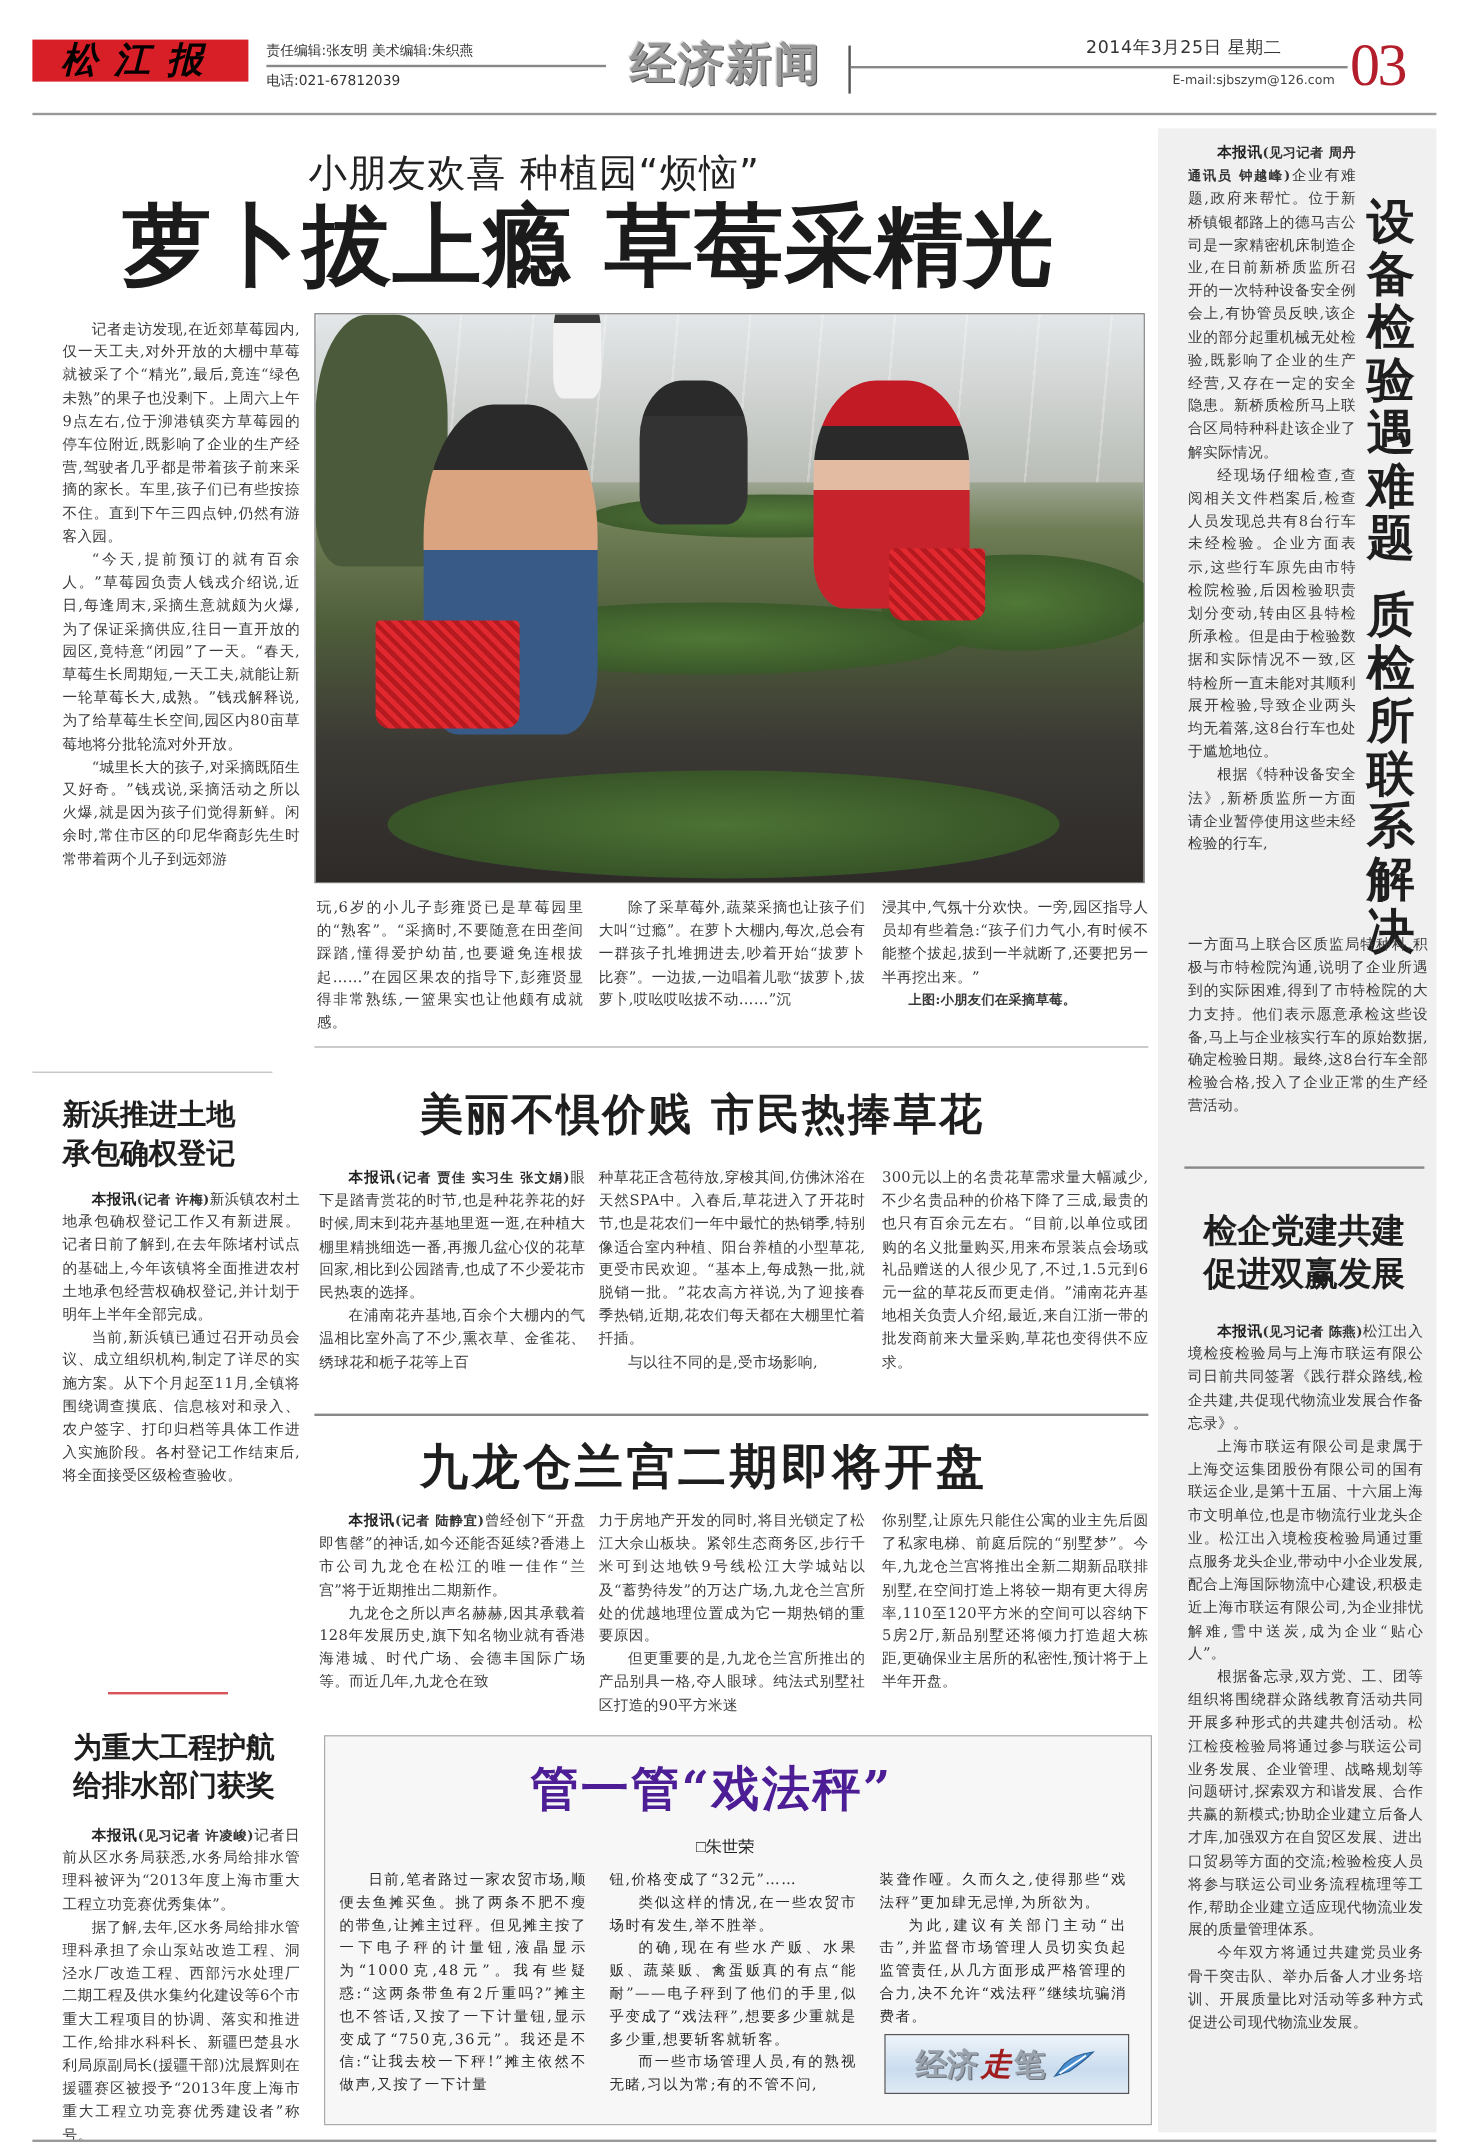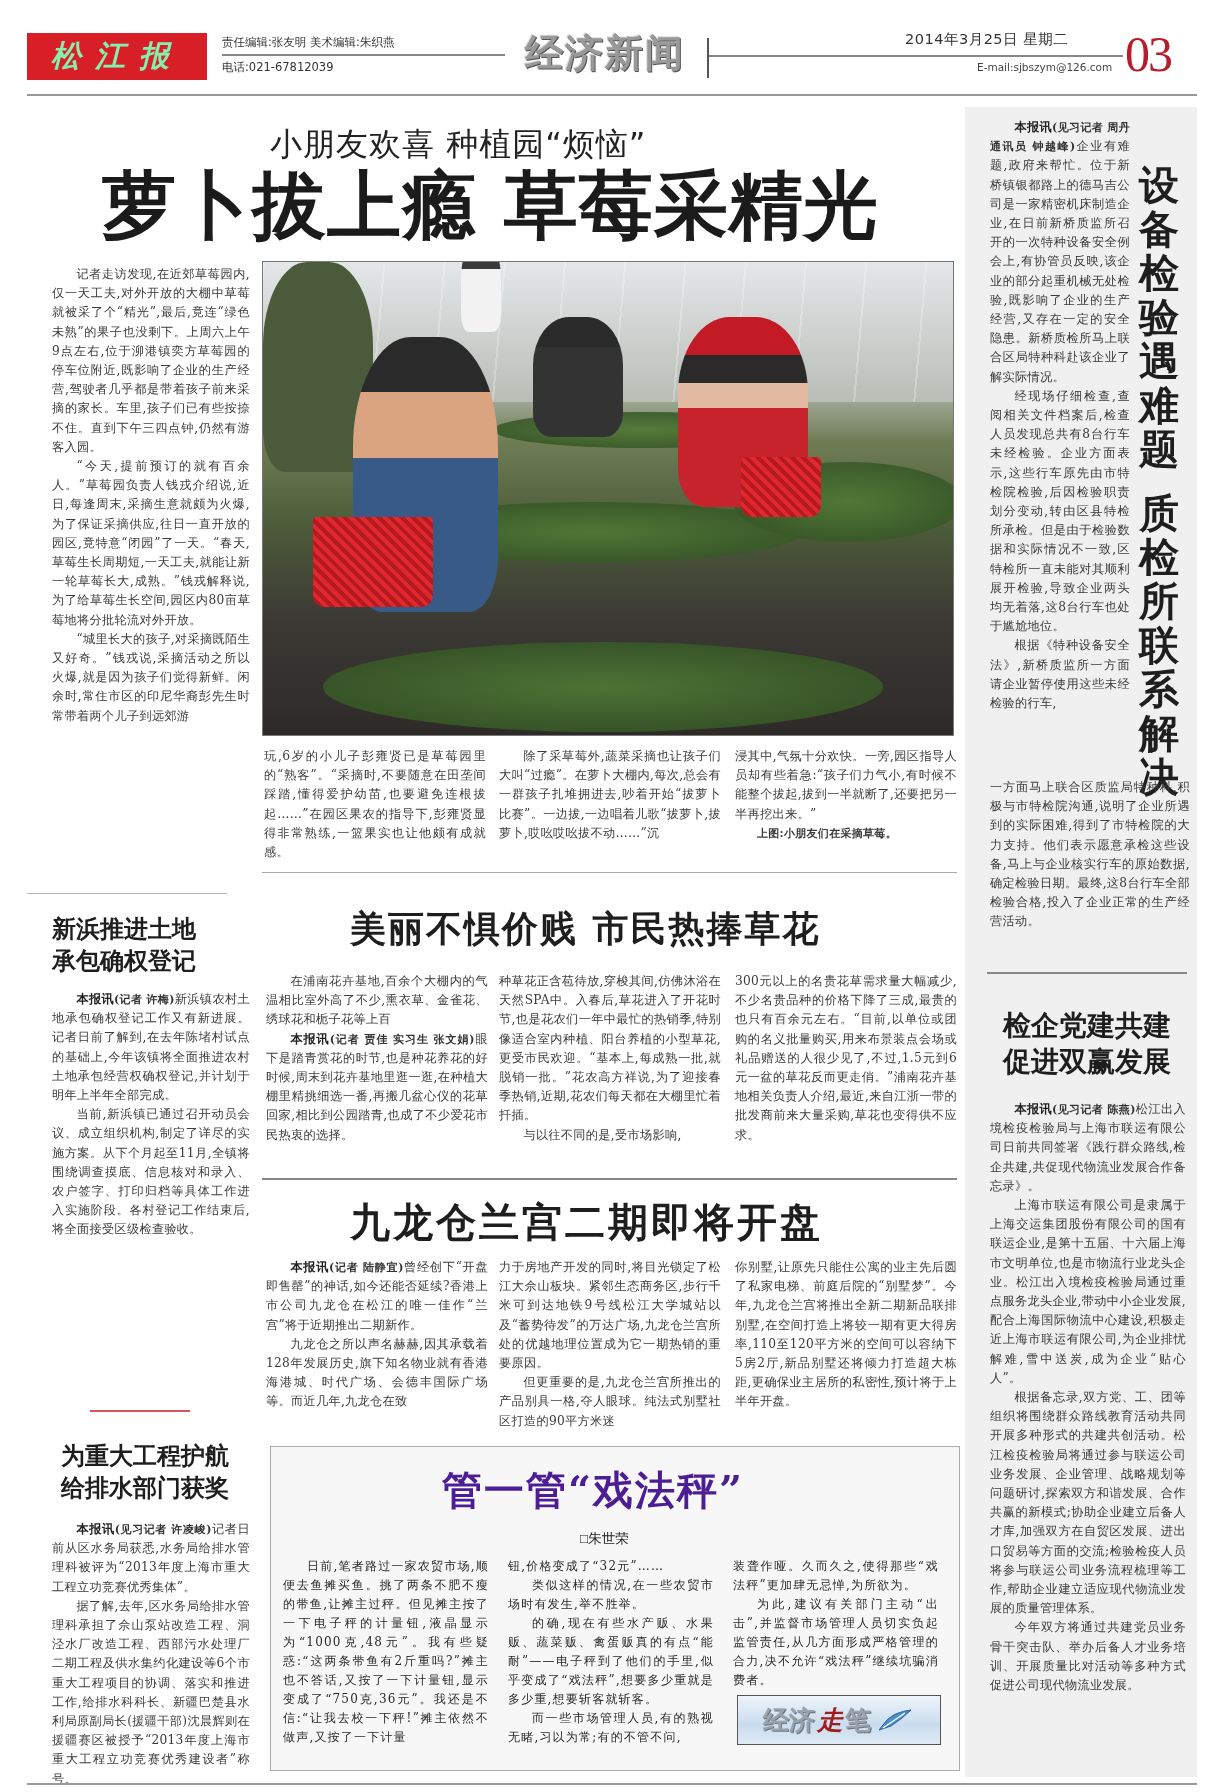--- a/index.html
+++ b/index.html
@@ -6,38 +6,38 @@
   html, body { width: 1224px; height: 1792px; background: #fff; overflow: hidden; }
   body { font-family: "DejaVu Serif", "Liberation Serif", serif; color: #333; position: relative; }
 
   .abs { position: absolute; }
   .body-text { font-size: 12.2px; line-height: 19.2px; color: #3a3a3a; text-align: justify; letter-spacing: 0.3px; }
   .body-text p { text-indent: 2em; }
   .lead { font-weight: bold; color: #222; }
   .byline { font-weight: bold; font-size: 11px; color: #333; }
 
   
-  .logo { left: 27px; top: 33px; width: 180px; height: 47px; background: #d81e27; color: #86efac;
+  .logo { left: 27px; top: 33px; width: 180px; height: 35px; background: #d81e27; color: #000000;
           font-family: "DejaVu Serif", serif; font-size: 30px; font-weight: bold; font-style: italic;
           display: flex; align-items: center; justify-content: center; letter-spacing: 14px; }
   .editors { left: 222px; top: 35px; font-family: "DejaVu Sans", sans-serif; font-size: 11.5px; color: #333; }
   .phone { left: 222px; top: 60px; font-family: "DejaVu Sans", sans-serif; font-size: 11.5px; color: #333; }
   .mast-line1 { left: 222px; top: 54px; width: 283px; height: 1.5px; background: #888; }
   .section-title { left: 525px; top: 28px; font-family: "DejaVu Sans", sans-serif; font-size: 38px; font-weight: bold;
                    color: #999; letter-spacing: 2px;
                    text-shadow: 1px 1px 0 #555, -1px -1px 0 #ddd; }
   .mast-vbar { left: 707px; top: 38px; width: 2px; height: 40px; background: #555; }
   .mast-line2 { left: 709px; top: 55px; width: 414px; height: 1.5px; background: #888; }
   .date { left: 905px; top: 30px; font-family: "DejaVu Sans", sans-serif; font-size: 14.5px; color: #333; letter-spacing: 0.5px; }
   .email { left: 977px; top: 61px; font-family: "DejaVu Sans", sans-serif; font-size: 10.5px; color: #444; }
   .pagenum { left: 1125px; top: 26px; font-family: "Liberation Serif", serif; font-size: 50px; font-weight: normal; color: #b41e2c; line-height: 56px; letter-spacing: -2px; }
   .mast-bottom { left: 27px; top: 94px; width: 1170px; height: 2px; background: #999; }
 
   
-  .kicker { left: 270px; top: 123px; font-family: "DejaVu Sans", sans-serif; font-size: 32px; color: #222; letter-spacing: 1px; }
+  .kicker { left: 257px; top: 123px; font-family: "DejaVu Sans", sans-serif; font-size: 32px; color: #222; letter-spacing: 1px; }
   .headline { left: 102px; top: 160px; font-family: "DejaVu Sans", sans-serif; font-size: 74px; font-weight: bold; color: #1b1b1b; letter-spacing: 1px; line-height: 90px; }
 
   .photo { left: 262px; top: 261px; width: 692px; height: 475px; overflow: hidden; border: 1px solid #777;
            background: linear-gradient(180deg, #d8dde0 0%, #c5c9c7 22%, #6f7d55 38%, #4e5d3a 55%, #3c3a35 75%, #2d2a28 100%); }
   .photo .greenhouse { position: absolute; left: 0; top: 0; width: 100%; height: 140px;
            background: repeating-linear-gradient(95deg, rgba(255,255,255,.25) 0 2px, transparent 2px 60px),
                        linear-gradient(180deg, #e4e7e9, #b9bdb6); }
   .photo .row { position: absolute; height: 36px; border-radius: 50%; background: radial-gradient(#4f7a35, #2f4a22); opacity: .9; }
   .photo .kid { position: absolute; border-radius: 40% 40% 20% 20%; }
   .photo .basket { position: absolute; background: repeating-linear-gradient(45deg, #e0282e 0 4px, #b51a20 4px 8px); border-radius: 4px 4px 12px 12px; }
@@ -203,22 +203,22 @@
   <div>给排水部门获奖</div>
 </div>
 <div class="abs body-text news2-text">
   <p><span class="lead">本报讯</span><span class="byline">(见习记者 许凌峻)</span><span>记者日前从区水务局获悉,水务局给排水管理科被评为“2013年度上海市重大工程立功竞赛优秀集体”。</span></p>
   <p>据了解,去年,区水务局给排水管理科承担了佘山泵站改造工程、洞泾水厂改造工程、西部污水处理厂二期工程及供水集约化建设等6个市重大工程项目的协调、落实和推进工作,给排水科科长、新疆巴楚县水利局原副局长(援疆干部)沈晨辉则在援疆赛区被授予“2013年度上海市重大工程立功竞赛优秀建设者”称号。</p>
 </div>
 
 <div class="abs hr-main1"></div>
 <div class="abs flower-title">美丽不惧价贱  市民热捧草花</div>
 <div class="abs body-text fl-col1">
+  <p><span class="lead">本报讯</span><span class="byline">(记者 贾佳 实习生 张文娟)</span><span>眼下是踏青赏花的时节,也是种花养花的好时候,周末到花卉基地里逛一逛,在种植大棚里精挑细选一番,再搬几盆心仪的花草回家,相比到公园踏青,也成了不少爱花市民热衷的选择。</span></p>
   <p>在浦南花卉基地,百余个大棚内的气温相比室外高了不少,熏衣草、金雀花、绣球花和栀子花等上百</p>
-  <p><span class="lead">本报讯</span><span class="byline">(记者 贾佳 实习生 张文娟)</span><span>眼下是踏青赏花的时节,也是种花养花的好时候,周末到花卉基地里逛一逛,在种植大棚里精挑细选一番,再搬几盆心仪的花草回家,相比到公园踏青,也成了不少爱花市民热衷的选择。</span></p>
 </div>
 <div class="abs body-text fl-col2">
   <div>种草花正含苞待放,穿梭其间,仿佛沐浴在天然SPA中。入春后,草花进入了开花时节,也是花农们一年中最忙的热销季,特别像适合室内种植、阳台养植的小型草花,更受市民欢迎。“基本上,每成熟一批,就脱销一批。”花农高方祥说,为了迎接春季热销,近期,花农们每天都在大棚里忙着扦插。</div>
   <p>与以往不同的是,受市场影响,</p>
 </div>
 <div class="abs body-text fl-col3">
   <div>300元以上的名贵花草需求量大幅减少,不少名贵品种的价格下降了三成,最贵的也只有百余元左右。“目前,以单位或团购的名义批量购买,用来布景装点会场或礼品赠送的人很少见了,不过,1.5元到6元一盆的草花反而更走俏。”浦南花卉基地相关负责人介绍,最近,来自江浙一带的批发商前来大量采购,草花也变得供不应求。</div>
 </div>
 
 <div class="abs hr-main2"></div>

